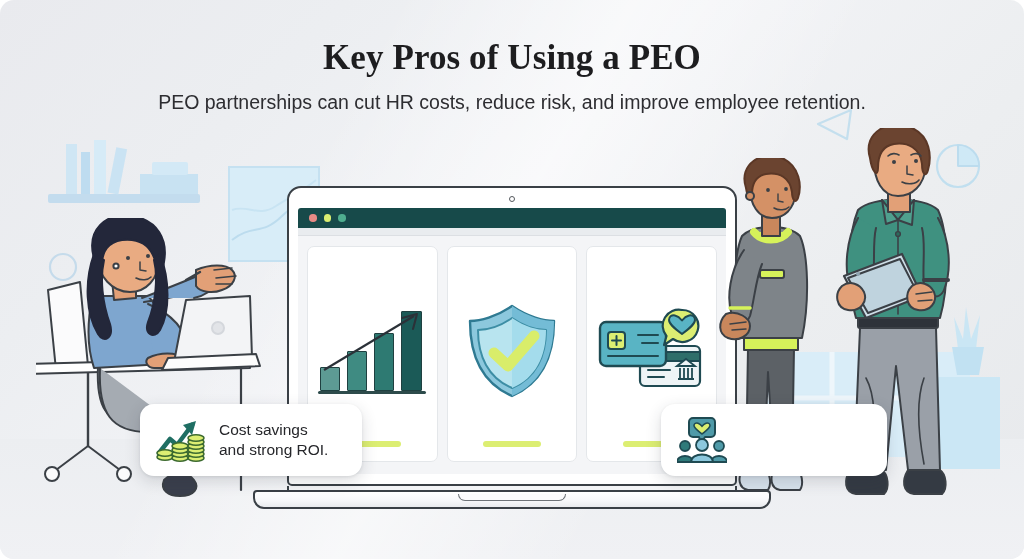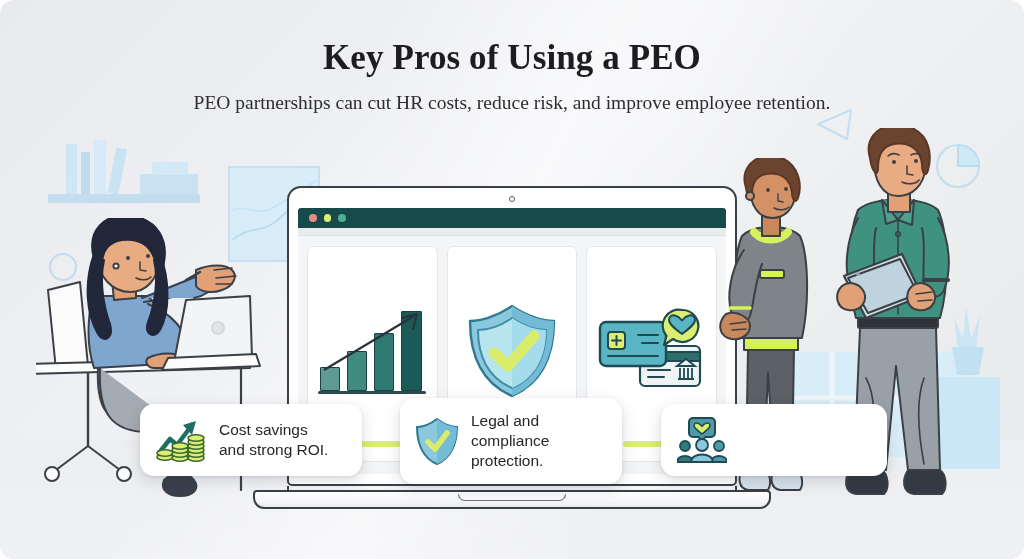--- a/index.html
+++ b/index.html
@@ -28,21 +28,21 @@
   }
 
   
   .header { position:absolute; top:38px; left:0; right:0; text-align:center; z-index:6; }
   .title {
     font-family:"Liberation Serif", serif;
     font-weight:700; font-size:35px; letter-spacing:.1px;
     color:#1d1d1f;
   }
   .subtitle {
-    font-family:Liberation Serif, serif;
+    font-family:Liberation Sans, sans-serif;
     font-size:19.5px; line-height:1.42; color:#2d2d31;
     margin-top:11px;
   }
 
   
   .decor { position:absolute; z-index:1; }
 
   
   #laptop { position:absolute; left:253px; top:186px; width:518px; height:330px; z-index:4; }
   .lid {
@@ -420,32 +420,20 @@
           <ellipse cx="40" cy="29" rx="8" ry="3.2" fill="#dcee72"></ellipse>
           <ellipse cx="40" cy="25" rx="8" ry="3.2" fill="#dcee72"></ellipse>
           <ellipse cx="40" cy="21" rx="8" ry="3.2" fill="#dcee72"></ellipse>
         </g>
       </svg>
     </div>
     <div class="caption-text">Cost savings
 and strong ROI.</div>
   </div>
 
-  <div id="card-2" class="caption-card">
-    <div class="caption-icon">
-      <svg width="42" height="48" viewBox="0 0 42 48">
-        <path d="M21 2 C29 8 37 10 41 10 C41 28 34 42 21 47 C8 42 1 28 1 10 C5 10 13 8 21 2 Z" fill="#8cc8dd" stroke="#2f7a92" stroke-width="2"></path>
-        <path d="M21 2 C29 8 37 10 41 10 C41 28 34 42 21 47 Z" fill="#74bcd6"></path>
-        <path d="M12 25 L19 32 L31 16" fill="none" stroke="#d9ed6a" stroke-width="5.5" stroke-linecap="round" stroke-linejoin="round"></path>
-      </svg>
-    </div>
-    <div class="caption-text">Legal and
-compliance
-protection.</div>
-  </div>
 
   <div id="card-3" class="caption-card">
     <div class="caption-icon">
       <svg width="50" height="46" viewBox="0 0 50 46">
         <path d="M16 1 h18 a4 4 0 0 1 4 4 v11 a4 4 0 0 1 -4 4 h-6 l-4 6 -2 -6 h-6 a4 4 0 0 1 -4 -4 v-11 a4 4 0 0 1 4 -4 Z" fill="#4f9aa8" stroke="#1f4a52" stroke-width="2" stroke-linejoin="round"></path>
         <path d="M25 17 C20 13 17 11 17 8.5 C17 6.5 19 5.5 21 6.2 C22.5 6.7 24 8 25 9.2
                  C26 8 27.5 6.7 29 6.2 C31 5.5 33 6.5 33 8.5 C33 11 30 13 25 17 Z" fill="#dcee72" stroke="#1f4a52" stroke-width="1.6"></path>
         <circle cx="8" cy="29" r="5" fill="#2f7a7a" stroke="#1f4a52" stroke-width="1.8"></circle>
         <path d="M0 45 C0 37 16 37 16 45 Z" fill="#2f7a7a" stroke="#1f4a52" stroke-width="1.8"></path>
         <circle cx="42" cy="29" r="5" fill="#4f9aa8" stroke="#1f4a52" stroke-width="1.8"></circle>

